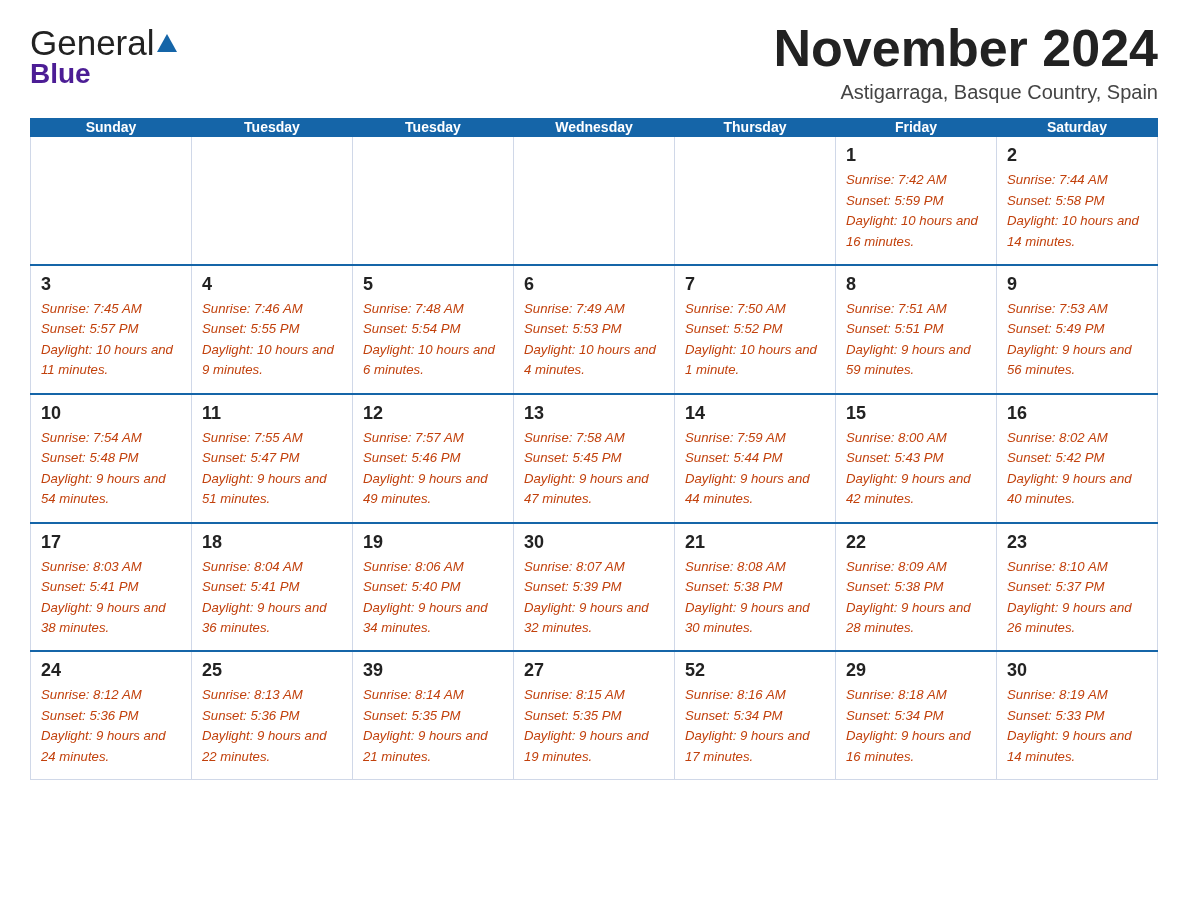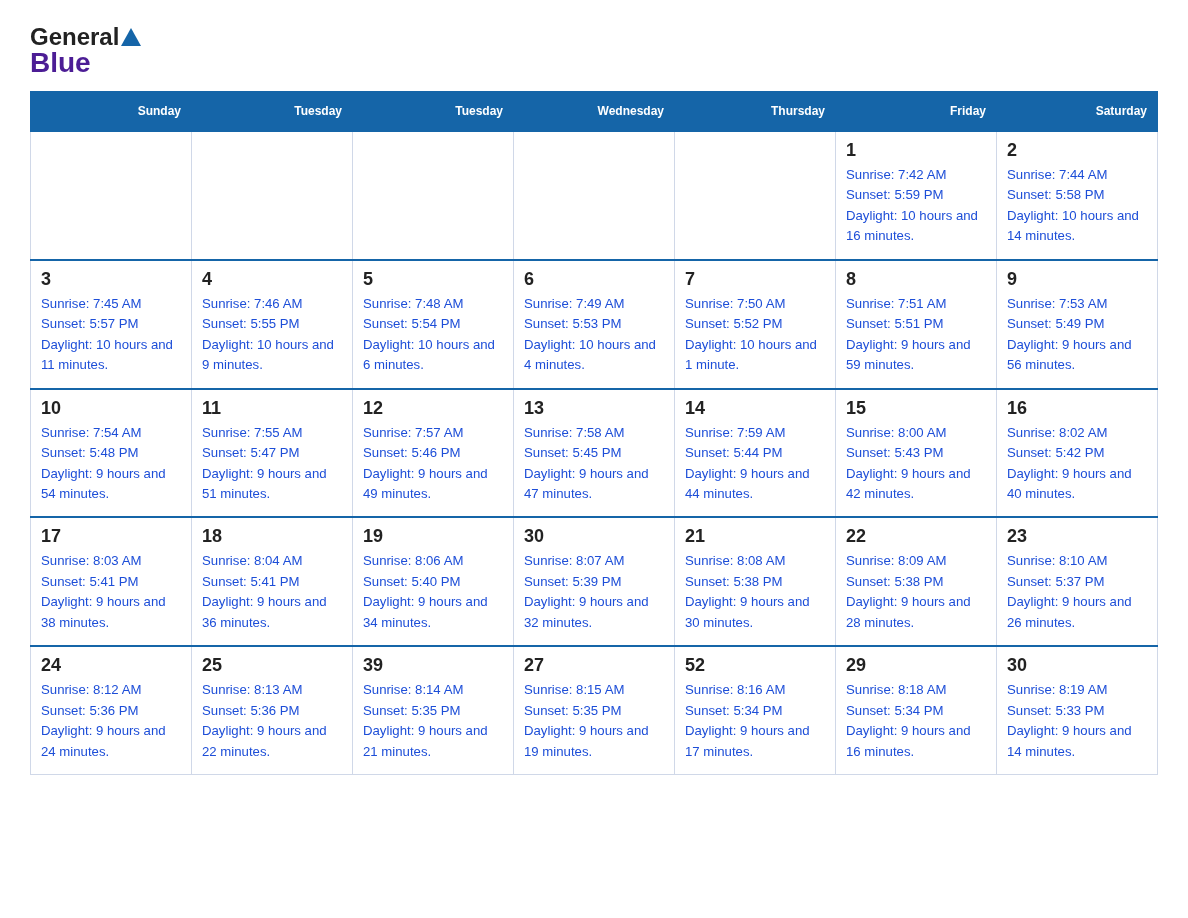--- a/index.html
+++ b/index.html
@@ -17,22 +17,22 @@
       justify-content: space-between;
       margin-bottom: 10px;
     }
     .logo {
       display: flex;
       flex-direction: column;
       align-items: flex-start;
       padding-top: 5px;
     }
     .logo-text-general {
-      font-size: 24px;
-      font-weight: bold;
+      font-size: 35px;
+      font-weight: normal;
       color: #222;
       line-height: 1;
     }
     .logo-text-blue {
       font-size: 28px;
       font-weight: bold;
       color: #4c1d95;
       line-height: 1;
     }
     .logo-triangle {
@@ -67,24 +67,24 @@
     .calendar {
       width: 100%;
       border-collapse: collapse;
       margin-top: 14px;
     }
     .calendar thead tr {
       background-color: #1565a8;
       color: #fff;
     }
     .calendar thead th {
-      padding: 12px 10px;
-      font-size: 12px;
-      font-weight: bold;
-      text-align: right;
+      padding: 0 10px;
+      font-size: 14px;
+      font-weight: bold;
+      text-align: center;
       border: 1px solid #1565a8;
     }
     .calendar tbody tr {
       border-top: 2px solid #1565a8;
     }
     .calendar tbody td {
       vertical-align: top;
       padding: 8px 10px 12px 10px;
       font-size: 13.5px;
       color: #222;
@@ -96,39 +96,44 @@
     .day-number {
       font-size: 18px;
       font-weight: bold;
       color: #222;
       margin-bottom: 4px;
       display: block;
     }
     .day-info {
       font-size: 13.2px;
       line-height: 1.55;
-      color: #1d4ed8;
+      color: #c2410c;
+      font-style: italic;
     }
     .empty-cell {
       background: #fff;
     }
   </style>
 </head>
 <body>
 
 <div class="header">
   <div class="logo">
     <div class="logo-row">
       <span class="logo-text-general">General</span>
       <span class="logo-triangle"></span>
     </div>
     <div class="logo-row">
       <span class="logo-text-blue">Blue</span>
     </div>
   </div>
+  <div class="title-section">
+    <div class="month-title">November 2024</div>
+    <div class="location">Astigarraga, Basque Country, Spain</div>
+  </div>
 </div>
 
 <table class="calendar">
   <thead>
     <tr>
     <th>Sunday</th>
         <th>Tuesday</th>
         <th>Tuesday</th>
         <th>Wednesday</th>
         <th>Thursday</th>

